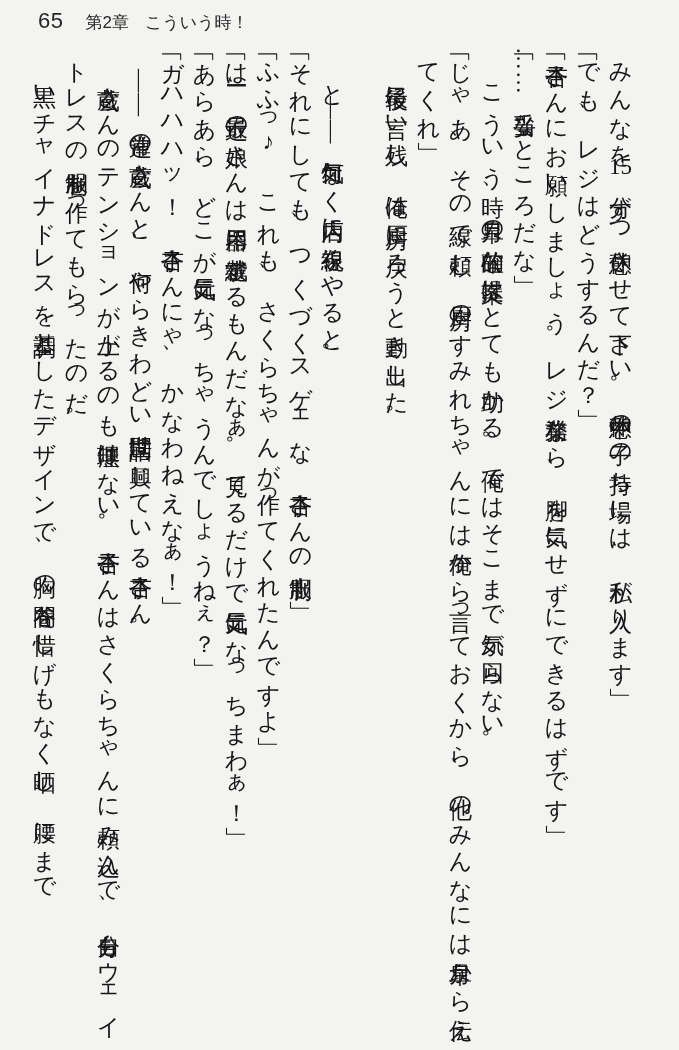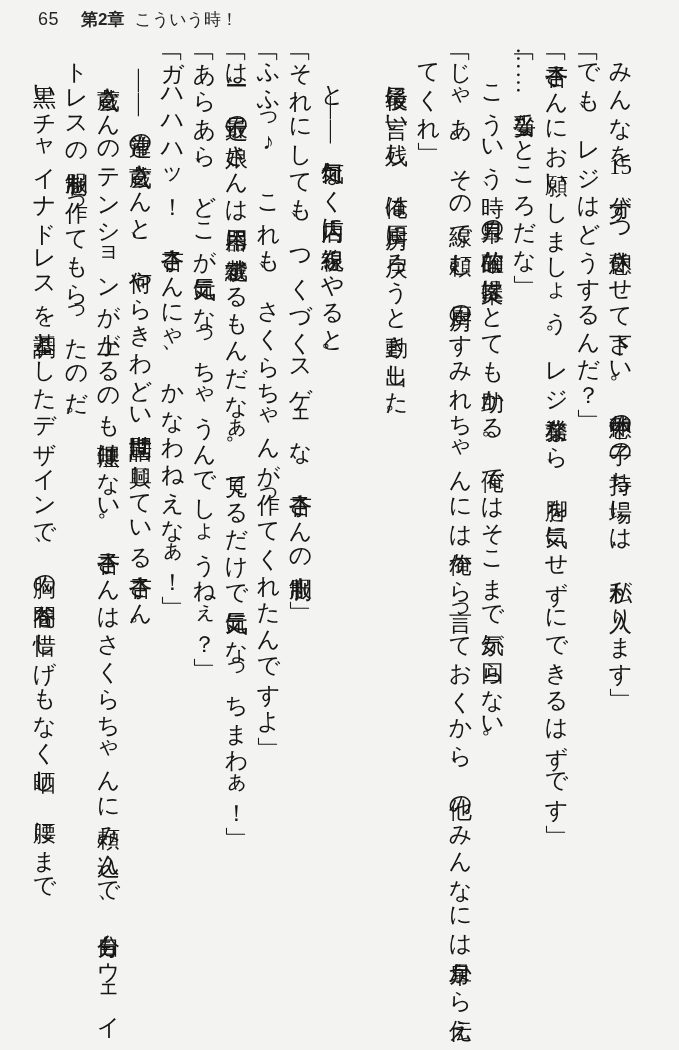--- a/index.html
+++ b/index.html
@@ -20,25 +20,25 @@
   header.running-head {
     position: absolute;
     top: 8px;
     left: 38px;
     font-family: "Liberation Sans", "DejaVu Sans", sans-serif;
     font-size: 17px;
     color: #262626;
     white-space: nowrap;
   }
   .page-num {
-    font-size: 18px;
+    font-size: 22px;
     margin-right: 22px;
     letter-spacing: 0.5px;
   }
-  .chapter-label { margin-right: 10px; font-weight: bold; }
+  .chapter-label { margin-right: 16px; }
   .vtext {
     position: absolute;
     top: 46px;
     left: 28px;
     width: 608px;
     height: 998px;
     writing-mode: vertical-rl;
     text-orientation: mixed;
     font-family: "Liberation Serif", "DejaVu Serif", serif;
     font-size: 23px;

